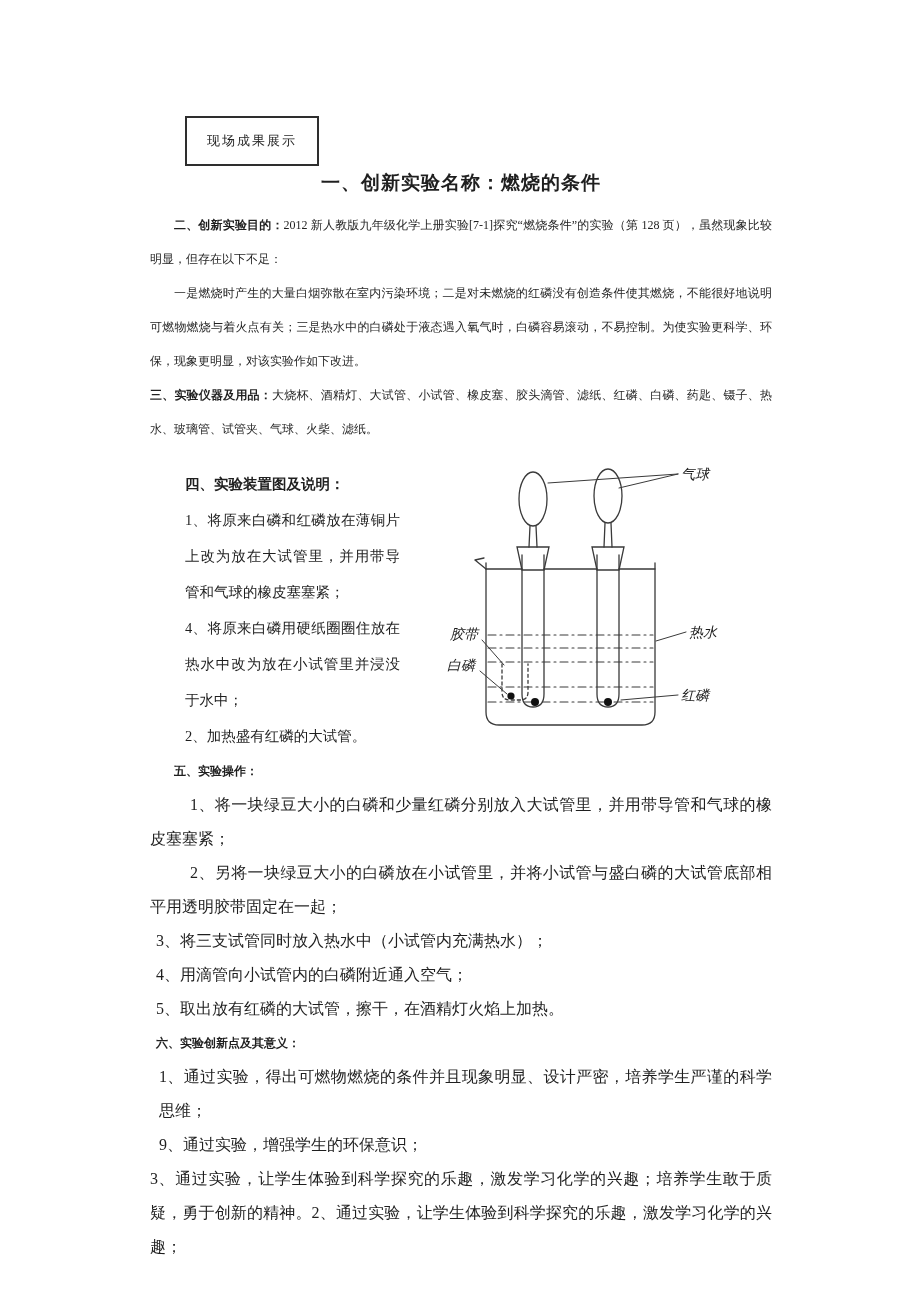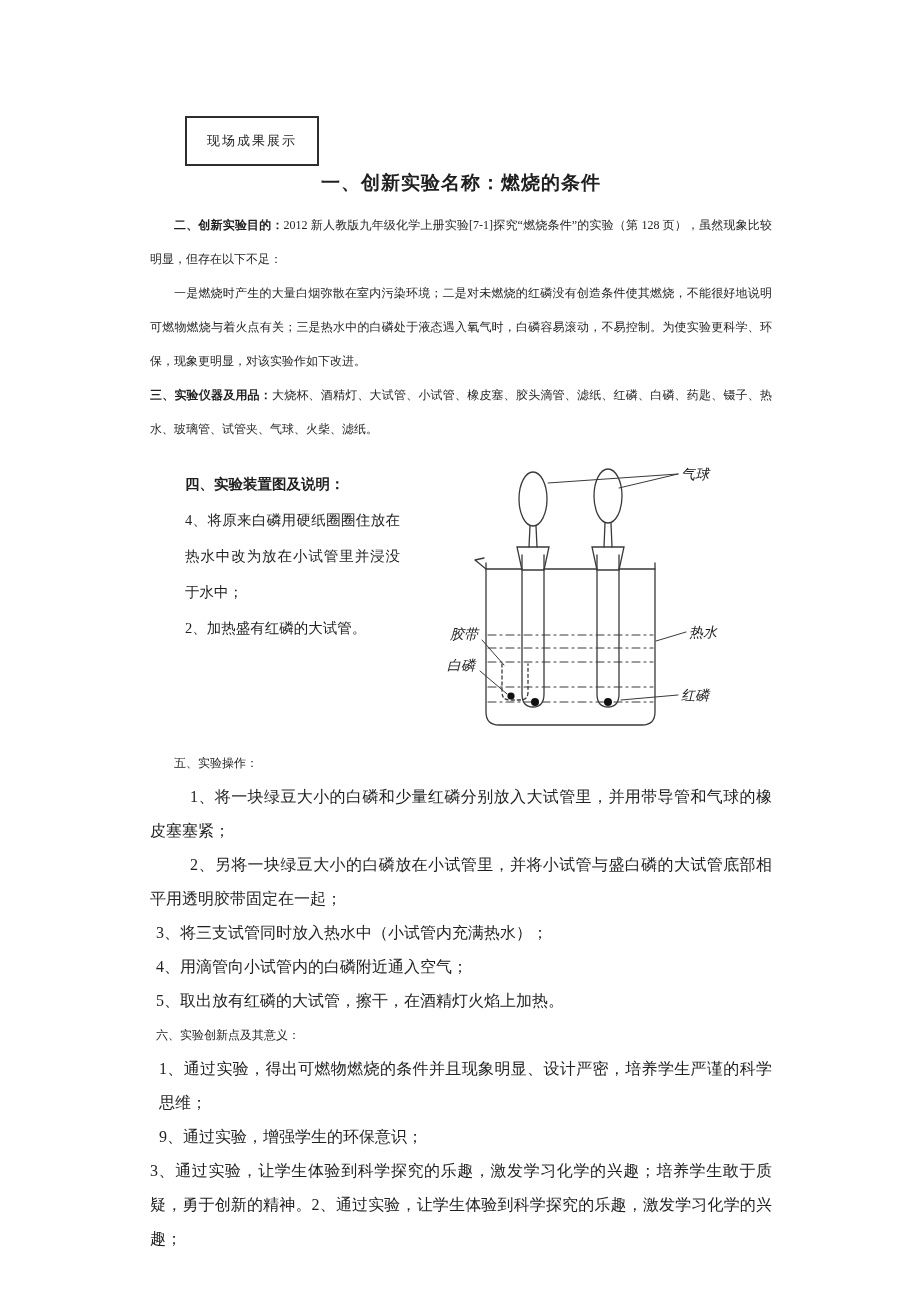--- a/index.html
+++ b/index.html
@@ -41,21 +41,21 @@
   .para {
     font-size:12px;
     line-height:34px;
     text-align:justify;
   }
   .mt-para { margin-top:11px; }
   .indent { text-indent:2em; }
   .indent25 { text-indent:2.5em; }
   .pad6 { padding-left:6px; }
   .pad8 { padding-left:9px; }
-  .bold { font-weight:normal; }
+  .bold { font-weight:bold; }
   b.lead { font-weight:bold; }
   .op-item { font-size:16px; }
 
   .sec4 { display:flex; align-items:flex-start; margin-top:20px; }
   .s4-left { width:250px; padding-left:35px; flex:0 0 auto; }
   .s4-left p { font-size:14.5px; line-height:36px; text-align:justify; }
   .s4-head { font-weight:bold; }
   .s4-right { flex:0 0 auto; margin-left:38px; margin-top:-8px;font-style:italic; }
   svg text { font-family:"Liberation Serif","DejaVu Serif",serif; }
 </style>
@@ -73,20 +73,21 @@
 
   <p class="para indent mt-para"><b class="lead">二、创新实验目的：</b><span>2012 新人教版九年级化学上册实验[7-1]探究“燃烧条件”的实验（第 128 页），虽然现象比较明显，但存在以下不足：</span></p>
 
   <p class="para indent">一是燃烧时产生的大量白烟弥散在室内污染环境；二是对未燃烧的红磷没有创造条件使其燃烧，不能很好地说明可燃物燃烧与着火点有关；三是热水中的白磷处于液态遇入氧气时，白磷容易滚动，不易控制。为使实验更科学、环保，现象更明显，对该实验作如下改进。</p>
 
   <p class="para"><b class="lead">三、实验仪器及用品：</b><span>大烧杯、酒精灯、大试管、小试管、橡皮塞、胶头滴管、滤纸、红磷、白磷、药匙、镊子、热水、玻璃管、试管夹、气球、火柴、滤纸。</span></p>
 
   <div class="sec4">
     <div class="s4-left">
       <p class="s4-head">四、实验装置图及说明：</p>
+      <p>1、将原来白磷和红磷放在薄铜片上改为放在大试管里，并用带导管和气球的橡皮塞塞紧；</p>
       <p>4、将原来白磷用硬纸圈圈住放在热水中改为放在小试管里并浸没于水中；</p>
       <p>2、加热盛有红磷的大试管。</p>
     </div>
     <div class="s4-right">
       <svg width="334" height="284" viewBox="0 0 334 284">
         <g fill="none" stroke="#3a3a3a" stroke-width="1.3" stroke-linecap="round">
           <ellipse cx="95" cy="41" rx="14" ry="27"></ellipse>
           <ellipse cx="170" cy="38" rx="14" ry="27"></ellipse>
           <path d="M92 68 L91 89 M98 68 L99 89"></path>
           <path d="M167 65 L166 89 M173 65 L174 89"></path>

